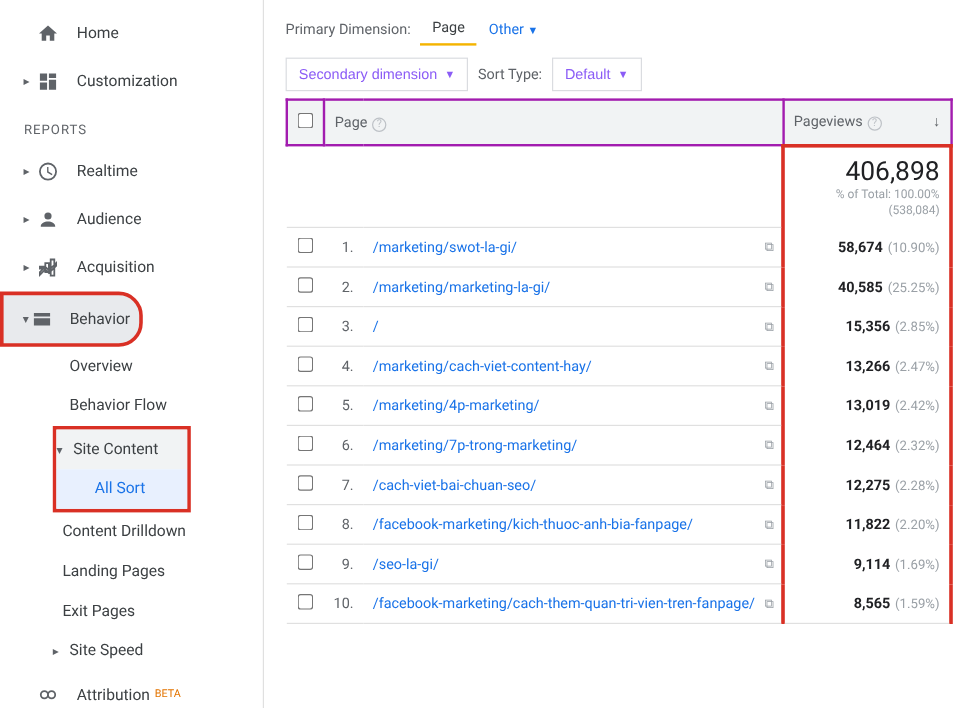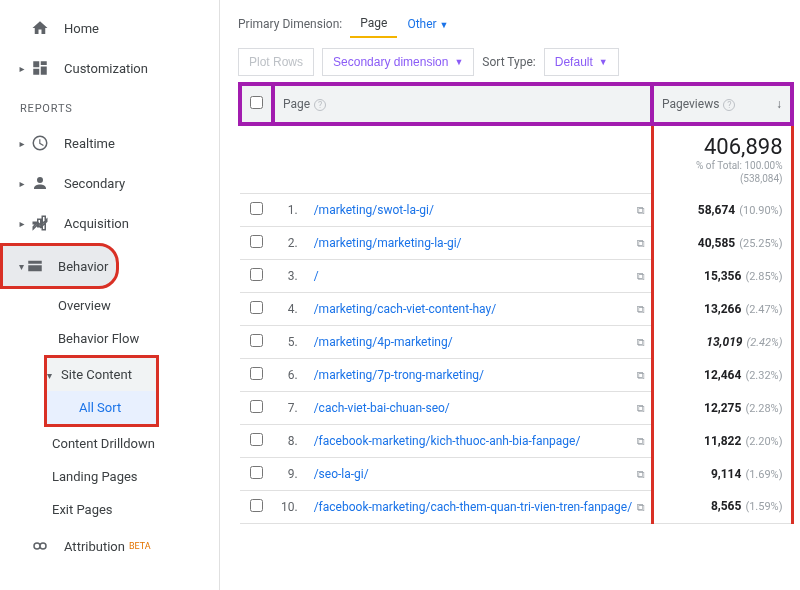--- a/index.html
+++ b/index.html
@@ -19,21 +19,21 @@
 .beta { font-size: 9px; color: #e37400; margin-left: 4px; vertical-align: super; }
 .main { flex: 1; padding: 10px 6px 0 18px; overflow: hidden; }
 .dim-row { display: flex; align-items: center; font-size: 12px; color: #5f6368; margin-bottom: 10px; }
 .dim-row .lbl { margin-right: 8px; }
 .dim-row .tab { padding: 6px 10px; cursor: pointer; color: #1a73e8; }
 .dim-row .tab.sel { color: #3c4043; border-bottom: 2px solid #f4b400; }
 .tool-row { display: flex; align-items: center; gap: 8px; margin-bottom: 6px; }
 .btn { border: 1px solid #dadce0; background: #fff; padding: 6px 10px; font-size: 12px; color: #8b5cf6; cursor: pointer; display: flex; align-items: center; gap: 6px; }
 .btn.disabled { color: #bdc1c6; }
 .tbl { width: 100%; border-collapse: collapse; }
-.tbl th { background: #f1f3f4; font-weight: normal; font-size: 12px; color: #5f6368; padding: 10px 8px; text-align: left; border: 4px solid #a21caf; }
+.tbl th { background: #f1f3f4; font-weight: normal; font-size: 12px; color: #5f6368; padding: 10px 8px; text-align: left; border: 2px solid #a21caf; }
 .tbl td { padding: 8px 8px; border-bottom: 1px solid #e0e0e0; font-size: 12px; vertical-align: middle; }
 .col-chk { width: 30px; text-align: center; }
 .col-num { width: 26px; text-align: right; color: #5f6368; }
 .col-page a { color: #1a73e8; text-decoration: none; }
 .col-page { position: relative; }
 .link-ico { position: absolute; right: 6px; top: 50%; transform: translateY(-50%); color: #9aa0a6; font-size: 11px; }
 .col-pv { width: 140px; text-align: right; }
 .pv-val { font-weight: bold; color: #202124; }
 .pv-pct { color: #9aa0a6; margin-left: 4px; font-size: 11px; }
 .total-cell { text-align: right; padding: 14px 10px; }
@@ -77,21 +77,21 @@
       </span>
     <span>Realtime</span>
   </div>
   <div class="nav-item">
     <span class="caret">▸</span>
     <span class="ico">
         <svg viewBox="0 0 24 24">
           <path d="M12 12a4 4 0 100-8 4 4 0 000 8zm0 2c-4 0-8 2-8 5v1h16v-1c0-3-4-5-8-5z"></path>
         </svg>
       </span>
-    <span>Secondary</span>
+    <span>Audience</span>
   </div>
   <div class="nav-item">
     <span class="caret">▸</span>
     <span class="ico">
         <svg viewBox="0 0 24 24">
           <path d="M3 11h4v2H3zm6-4h4v10H9zm6-4h4v18h-4zM3 17l6-6 4 4 8-8v3l-8 8-4-4-6 6z" fill="none" stroke="currentColor" stroke-width="2"></path>
         </svg>
       </span>
     <span>Acquisition</span>
   </div>
@@ -108,41 +108,41 @@
   <div class="sub-item">Behavior Flow</div>
   <div style="padding:0 60px 0 44px;">
       <div class="highlight-red">
     <div class="sub-item grp" style="padding-left:14px;"><span class="caret">▾</span><span>Site Content</span></div>
     <div class="sub-item active" style="padding-left:32px;">All Sort</div>
   </div>
     </div>
   <div class="sub-item sub2">Content Drilldown</div>
   <div class="sub-item sub2">Landing Pages</div>
   <div class="sub-item sub2">Exit Pages</div>
+  <div class="sub-item"><span class="caret">▸</span><span>Site Speed</span></div>
   <div class="nav-item">
     <span class="caret"></span>
     <span class="ico">
         <svg viewBox="0 0 24 24">
           <path d="M4 12a4 4 0 018 0 4 4 0 018 0M4 12a4 4 0 008 0 4 4 0 008 0" fill="none" stroke="currentColor" stroke-width="2"></path>
         </svg>
       </span>
     <span>Attribution</span>
     <span class="beta">BETA</span>
   </div>
 
 </div>
 
 <div class="main">
   <div class="dim-row">
     <span class="lbl">Primary Dimension:</span>
     <span class="tab sel">Page</span>
     <span class="tab"><span>Other</span> <span style="font-size:9px;">▼</span></span>
   </div>
   <div class="tool-row">
-    <button class="btn disabled">Plot Rows</button>
     <button class="btn">
         <span>Secondary dimension</span>
         <span style="font-size:9px;">▼</span>
       </button>
     <span style="color:#5f6368;font-size:12px;">Sort Type:</span>
     <button class="btn">
         <span>Default</span>
         <span style="font-size:9px;">▼</span>
       </button>
   </div>
@@ -185,21 +185,21 @@
         <tr>
           <td class="col-chk"><input type="checkbox" style=""></td>
           <td class="col-num">4.</td>
           <td class="col-page"><a href="#">/marketing/cach-viet-content-hay/</a><span class="link-ico">⧉</span></td>
           <td class="col-pv pv-col-wrap" style="border-top:none;border-bottom:none;"><span class="pv-val">13,266</span><span class="pv-pct">(2.47%)</span></td>
         </tr>
         <tr>
           <td class="col-chk"><input type="checkbox" style=""></td>
           <td class="col-num">5.</td>
           <td class="col-page"><a href="#">/marketing/4p-marketing/</a><span class="link-ico">⧉</span></td>
-          <td class="col-pv pv-col-wrap" style="border-top:none;border-bottom:none;font-style:italic;"><span class="pv-val">13,019</span><span class="pv-pct">(2.42%)</span></td>
+          <td class="col-pv pv-col-wrap" style="border-top:none;border-bottom:none;"><span class="pv-val">13,019</span><span class="pv-pct">(2.42%)</span></td>
         </tr>
         <tr>
           <td class="col-chk"><input type="checkbox" style=""></td>
           <td class="col-num">6.</td>
           <td class="col-page"><a href="#">/marketing/7p-trong-marketing/</a><span class="link-ico">⧉</span></td>
           <td class="col-pv pv-col-wrap" style="border-top:none;border-bottom:none;"><span class="pv-val">12,464</span><span class="pv-pct">(2.32%)</span></td>
         </tr>
         <tr>
           <td class="col-chk"><input type="checkbox" style=""></td>
           <td class="col-num">7.</td>

